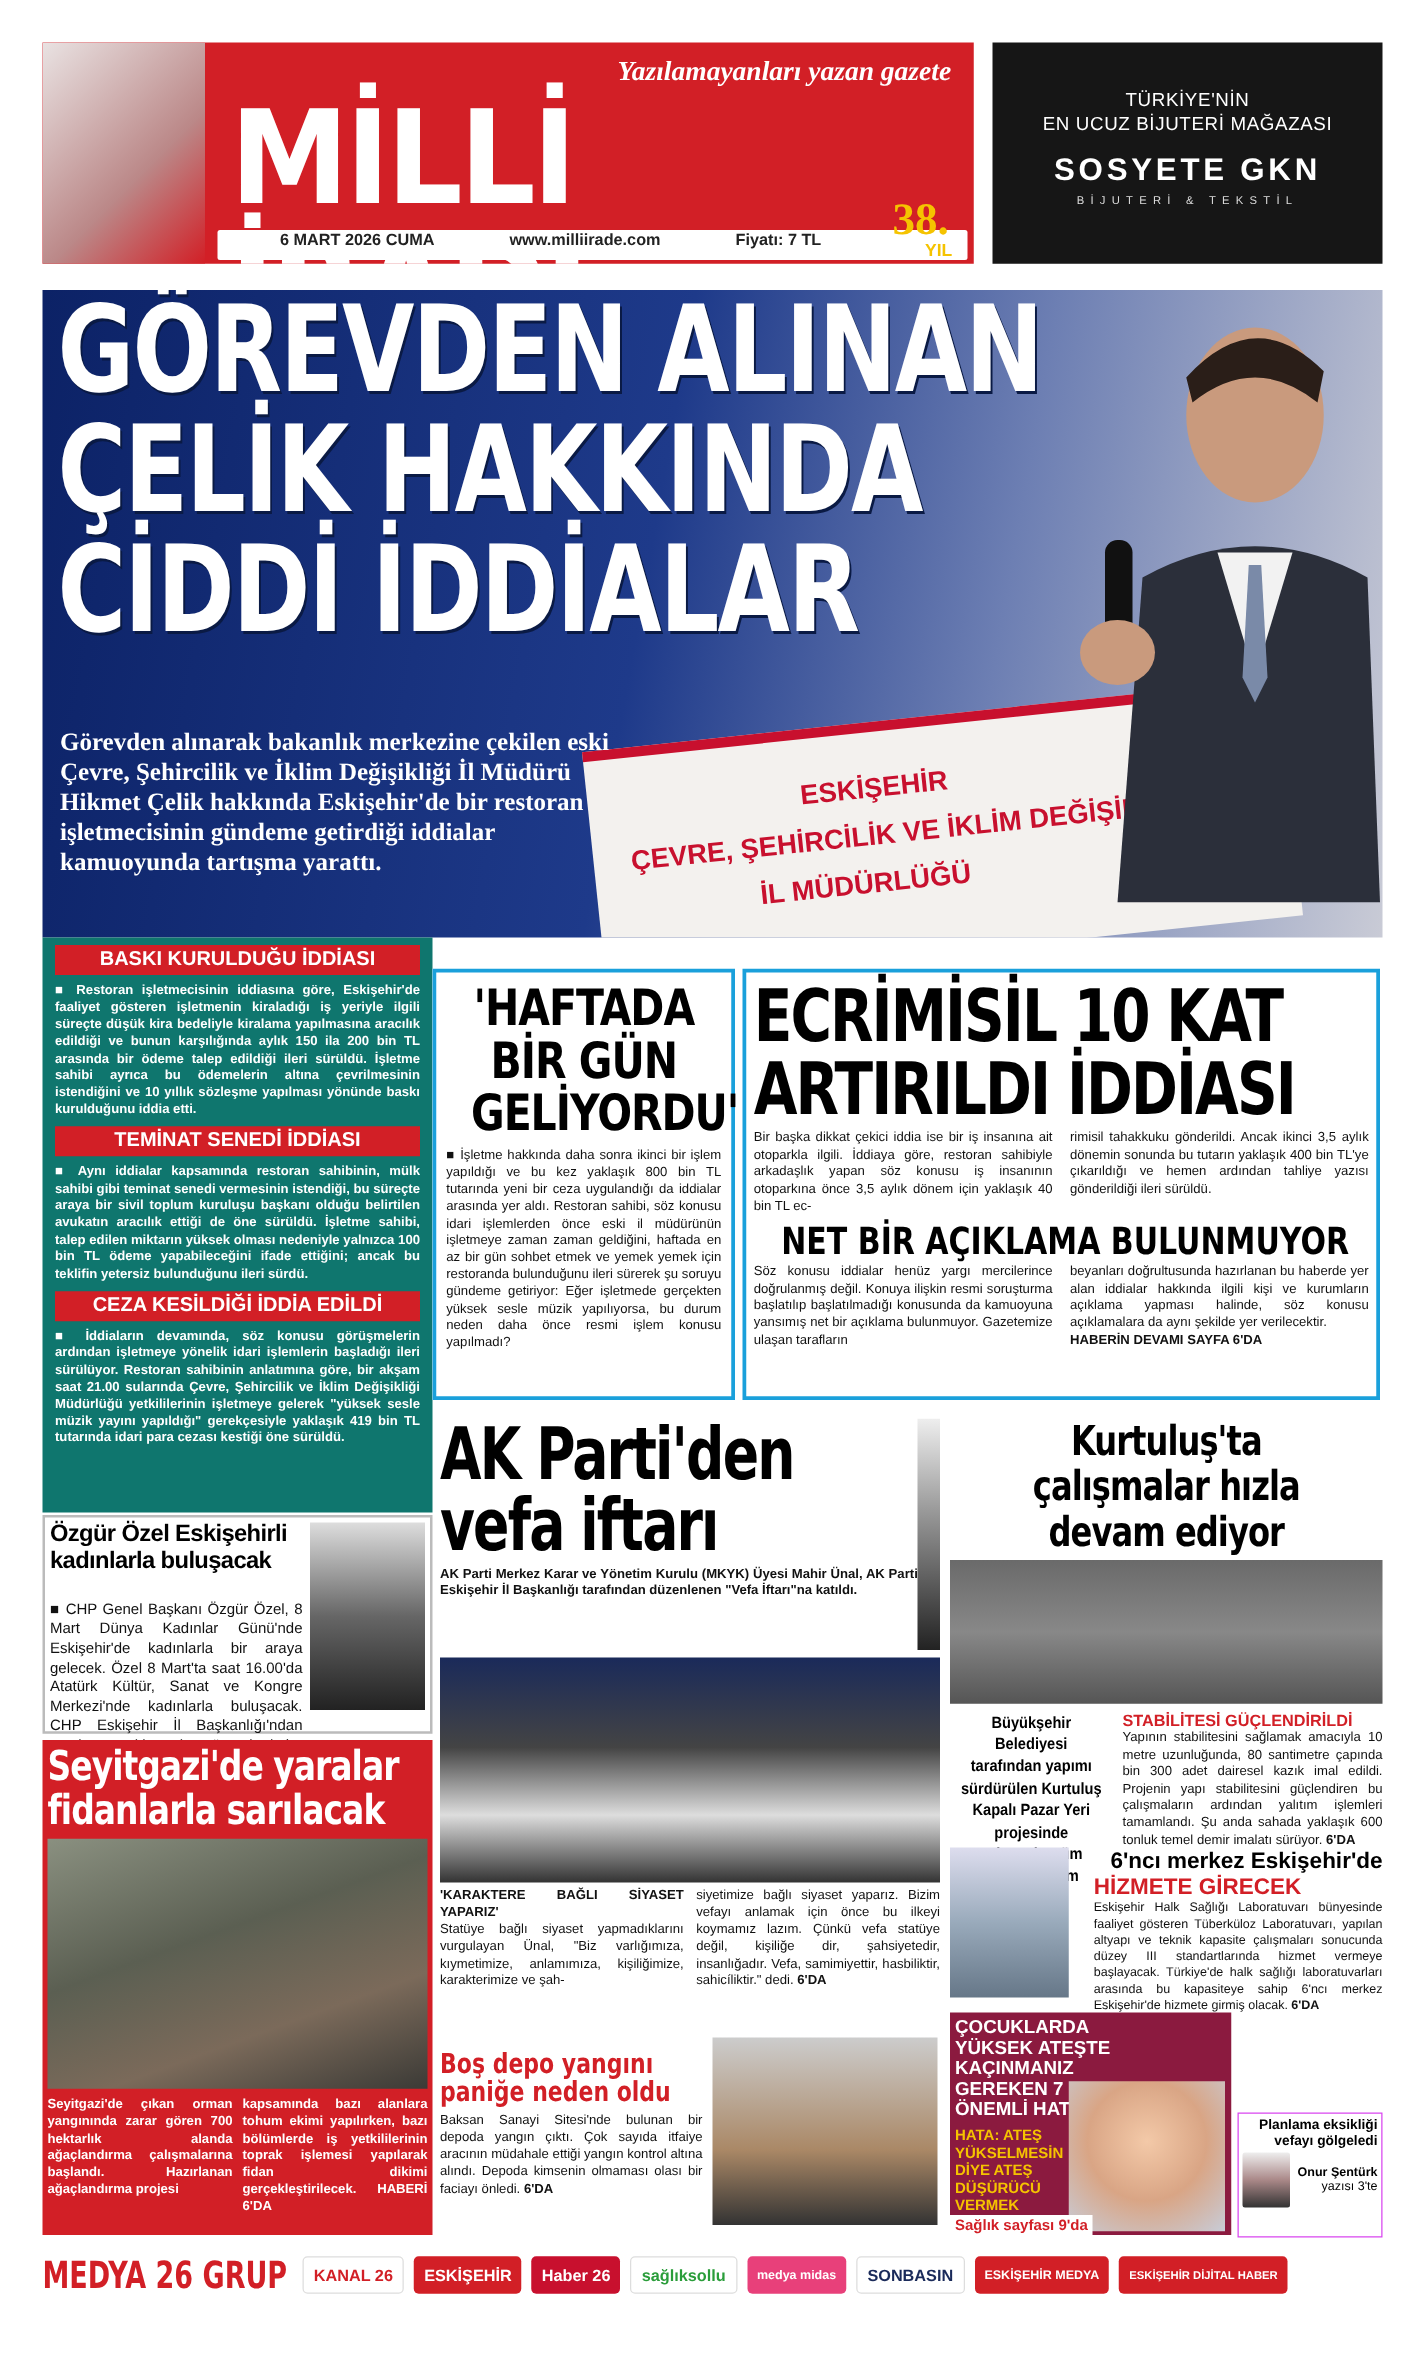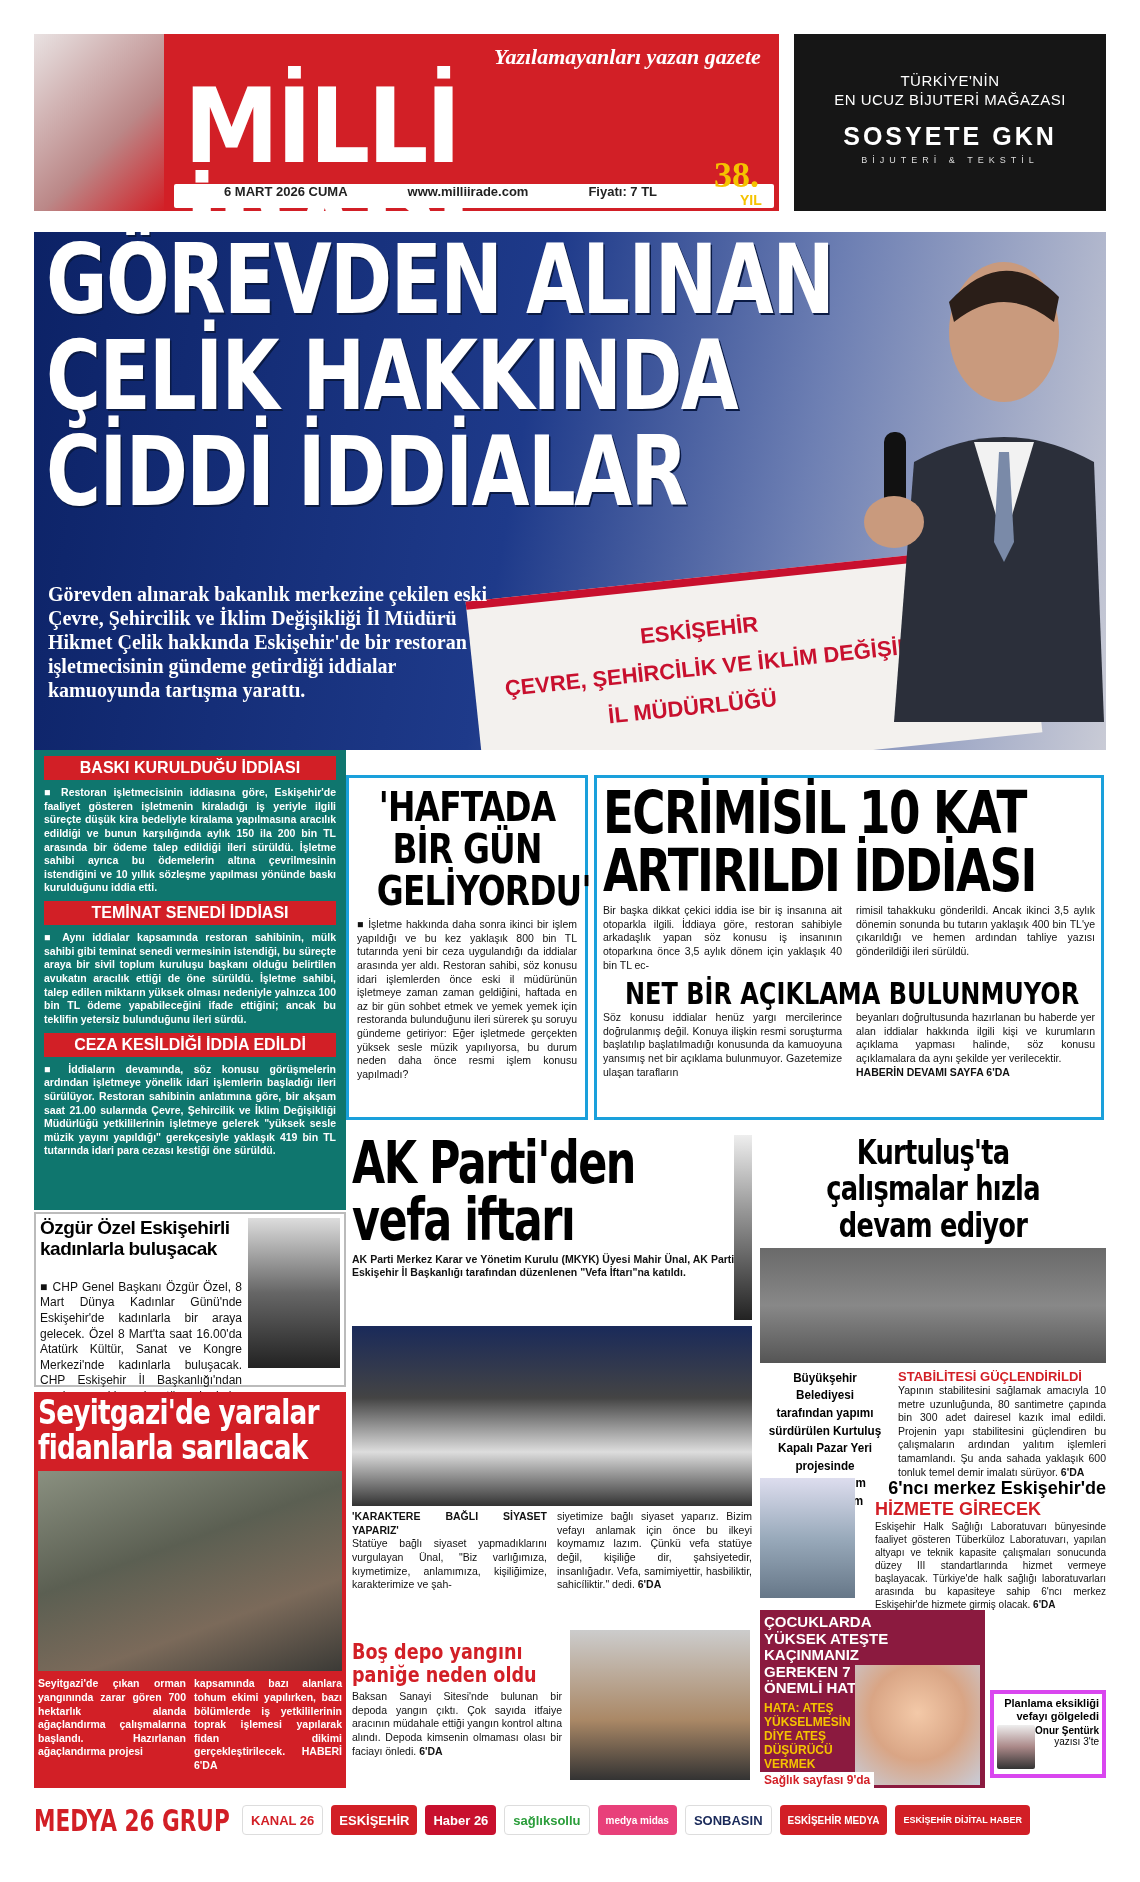--- a/index.html
+++ b/index.html
@@ -41,21 +41,21 @@
 .ozel h4{font-size:19px;font-weight:bold;line-height:1.1;letter-spacing:-.5px}
 .seyit{left:34px;top:1392px;width:312px;height:396px;background:#d21f26;padding:4px}
 .seyit h3{color:#fff;font-weight:900;font-size:33px;line-height:1.05;letter-spacing:-1px;font-family:"DejaVu Sans",sans-serif;transform:scaleX(.8);transform-origin:left;white-space:nowrap}
 .photo{background:linear-gradient(160deg,#8a9080,#5b5f52 40%,#7b6a5a 70%,#3b3a36)}
 .akp{left:352px;top:1135px;width:400px;height:405px}
 .akp h2{font-size:58px;line-height:.98;font-weight:900;letter-spacing:-2px;font-family:"DejaVu Sans",sans-serif;transform:scaleX(.74);transform-origin:left;white-space:nowrap}
 .kurt{left:760px;top:1135px;width:346px;height:345px}
 .kurt h2{font-size:33px;line-height:1.1;font-weight:900;text-align:center;letter-spacing:-1px;font-family:"DejaVu Sans",sans-serif;transform:scaleX(.78)}
 .merkez{left:760px;top:1478px;width:346px;height:130px}
 .cocuk{left:760px;top:1610px;width:225px;height:178px;background:#8b1a3f;overflow:hidden}
-.planlama{left:990px;top:1690px;width:116px;height:88px;border:4px solid #d946ef;padding:3px}
+.planlama{left:990px;top:1690px;width:116px;height:100px;border:1px solid #d946ef;padding:3px}
 .bosdepo{left:352px;top:1640px;width:210px;height:148px}
 .footer{left:34px;top:1796px;width:1072px;height:48px;display:flex;align-items:center;gap:8px}
 .footer .chip{height:30px;border-radius:4px;display:flex;align-items:center;justify-content:center;font-weight:bold;font-size:13px;padding:0 8px}
 .sq::before{content:"■ ";}
 </style>
 </head>
 <body>
 
 <div class="abs masthead">
   <div class="abs portrait"></div>
@@ -211,21 +211,21 @@
   </div>
   <div class="abs" style="left:95px;top:55px;width:125px;height:120px;background:radial-gradient(circle at 50% 40%,#f3c9a8,#d9a585 50%,#c8ccd8)"></div>
   <div class="abs" style="left:0;bottom:0;background:#fff;padding:1px 4px;font-size:12px;font-weight:bold">
     <span style="color:#d21f26">Sağlık sayfası</span>
     <span style="color:#d21f26">9'da</span>
   </div>
 </div>
 
 <div class="abs planlama">
   <div style="font-weight:bold;font-size:11px;text-align:right;line-height:1.2">Planlama eksikliği vefayı gölgeledi</div>
-  <div style="display:flex;justify-content:space-between;align-items:flex-start;margin-top:2px">
+  <div style="display:flex;justify-content:space-between;align-items:center;margin-top:2px">
     <div style="width:38px;height:44px;background:linear-gradient(#eee,#a88 50%,#333);border-radius:2px"></div>
     <div style="text-align:right;font-size:10px;line-height:1.1">
       <div style="font-weight:bold">Onur Şentürk</div>
       <div>yazısı 3'te</div>
     </div>
   </div>
 </div>
 
 <div class="abs footer">
   <div style="color:#d21f26;font-weight:900;font-size:30px;font-family:'DejaVu Sans',sans-serif;transform:scaleX(.72);transform-origin:left;white-space:nowrap;width:200px">MEDYA 26 GRUP</div>

